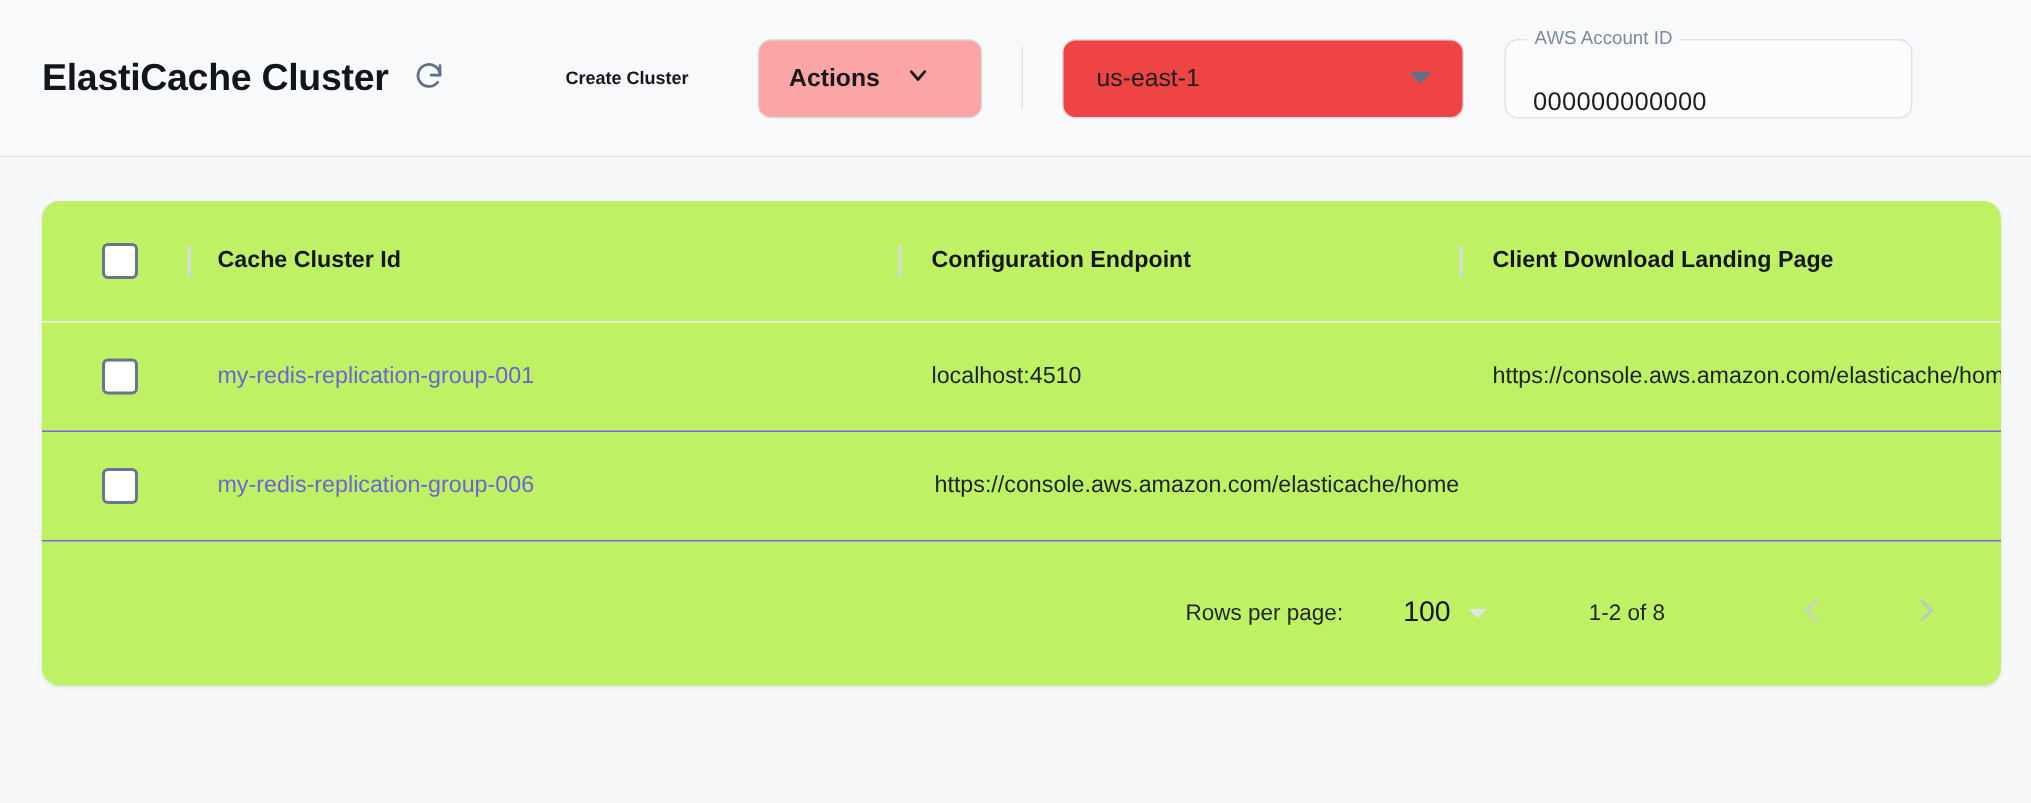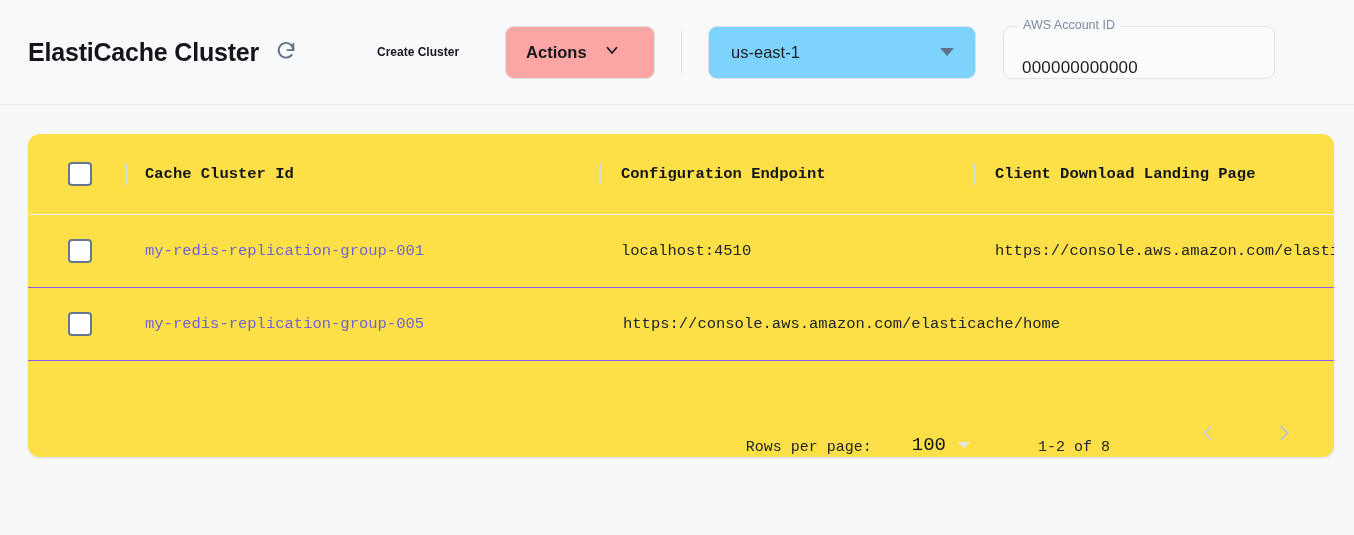--- a/index.html
+++ b/index.html
@@ -92,21 +92,21 @@
     margin-left: 26px;
   }
 
   .region-select {
     margin-left: 26px;
     width: 268px;
     height: 53px;
     box-sizing: border-box;
     border: 1px solid #dcdfe4;
     border-radius: 9px;
-    background: #7dd3fc;
+    background: #ef4444;
     display: flex;
     align-items: center;
     justify-content: space-between;
     padding: 0 21px 0 22px;
     cursor: pointer;
   }
   .region-value {
     font-size: 16.5px;
     color: #1b1d21;
   }
@@ -149,25 +149,24 @@
   }
 
   
   .card {
     position: absolute;
     left: 28px;
     top: 134px;
     width: 1306px;
     height: 323px;
     box-sizing: border-box;
-    background: #fde047;
+    background: #bef264;
     border-radius: 12px;
     box-shadow: 0 1px 3px rgba(16,24,40,0.07), 0 1px 2px rgba(16,24,40,0.05);
     overflow: hidden;
-    font-family: Liberation Mono, monospace;
   }
 
   .row {
     display: flex;
     align-items: center;
     box-sizing: border-box;
   }
 
   .cell-check {
     width: 97px;
@@ -225,21 +224,21 @@
   .text-cell {
     font-size: 15.5px;
     color: #20242a;
     white-space: nowrap;
   }
 
   
   .pagination {
     height: 95px;
     display: flex;
-    align-items: flex-end;
+    align-items: center;
     justify-content: flex-end;
     padding-right: 28px;
     gap: 6px;
   }
   .rpp-label {
     font-size: 15px;
     color: #23262c;
     white-space: nowrap;
   }
   .rpp-select {
@@ -348,21 +347,21 @@
     <div class="col-sep" style="background:transparent"></div>
     <div class="cell-url text-cell">https://console.aws.amazon.com/elasticache/home</div>
   </div>
 
   <div class="row tr">
     <div class="cell-check">
       <div class="checkbox"></div>
     </div>
     <div class="col-sep" style="background:transparent"></div>
     <div class="cell-id">
-      <span class="link-cell">my-redis-replication-group-005</span>
+      <span class="link-cell">my-redis-replication-group-006</span>
     </div>
     <div class="col-sep" style="background:transparent"></div>
     <div class="col-sep" style="background:transparent"></div>
     <div class="cell-url text-cell">https://console.aws.amazon.com/elasticache/home</div>
   </div>
 
   <div class="pagination">
     <span class="rpp-label">Rows per page:</span>
 
     <div class="rpp-select">

